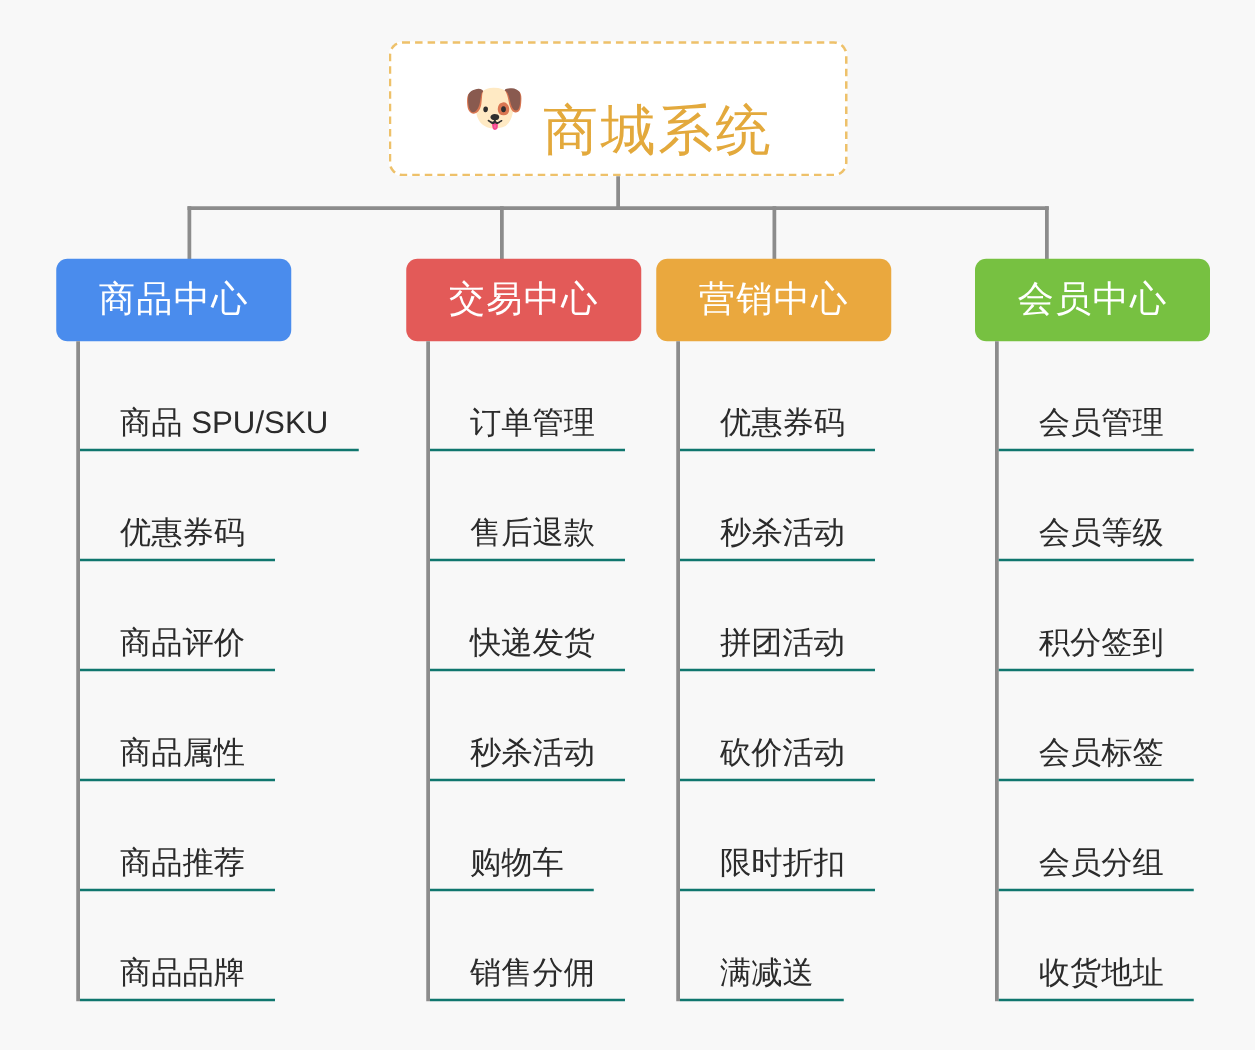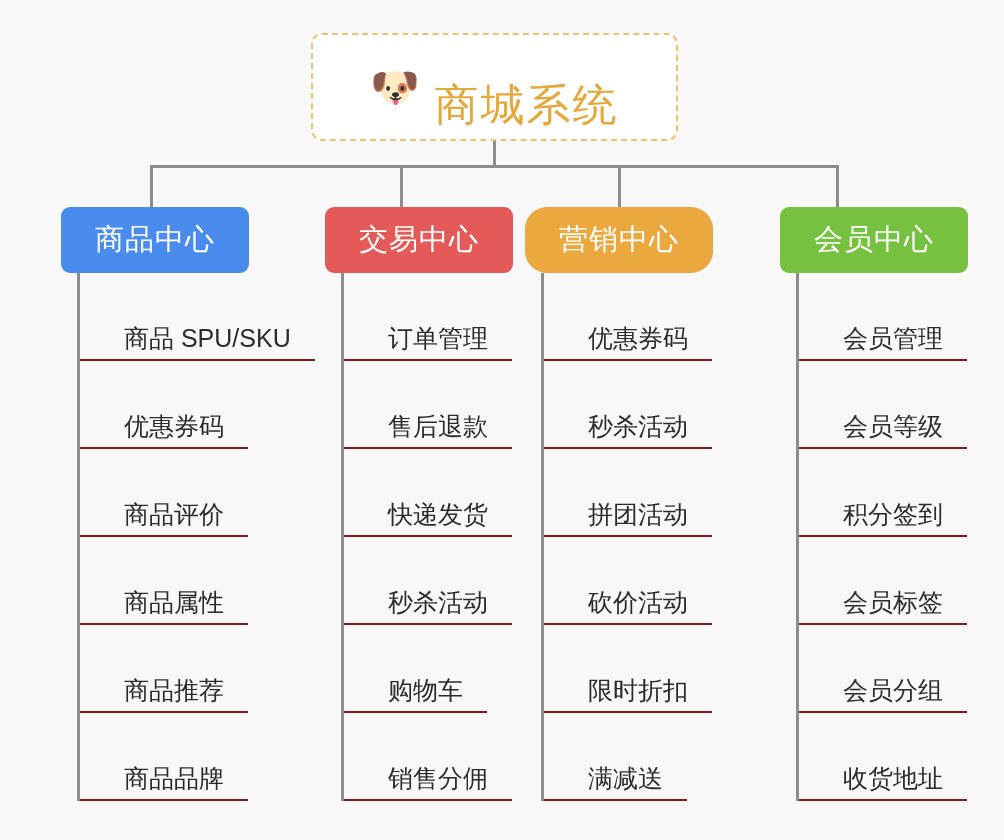--- a/index.html
+++ b/index.html
@@ -109,22 +109,22 @@
   .leaf {
     position: relative;
     height: 88px;
     box-sizing: border-box;
     display: flex;
     align-items: flex-end;
     padding-left: 3px;
   }
   .leaf-inner {
     display: inline-block;
-    border-bottom: 2px solid #7f1d1d;
-    padding: 0 24px 7px 44px;
+    border-bottom: 2px solid #0f766e;
+    padding: 0 24px 7px 32px;
     font-size: 25px;
     color: #2b2b2b;
     white-space: nowrap;
     line-height: 1.1;
   }
 </style>
 </head>
 <body style="background: rgb(248, 248, 248);">
 
 <div id="mindmap">
@@ -134,21 +134,21 @@
     <span class="root-title" style="color: rgb(227, 169, 60); margin-top: 36px;">商城系统</span>
   </div>
 
   <div class="conn conn-v-root" style="background: rgb(140, 140, 140);"></div>
   <div class="conn conn-h-bus" style="background: rgb(140, 140, 140);"></div>
   <div class="conn conn-v-drop" style="left: 150px; background: rgb(140, 140, 140);"></div>
   <div class="conn conn-v-drop" style="left: 400px; background: rgb(140, 140, 140);"></div>
   <div class="conn conn-v-drop" style="left: 618px; background: rgb(140, 140, 140);"></div>
   <div class="conn conn-v-drop" style="left: 836px; background: rgb(140, 140, 140);"></div>
 
-  <div class="category" style="left:61px;">
+  <div class="category" style="left:45px;">
     <div class="cat-header" style="background: rgb(74, 140, 237);">
       <span>商品中心</span>
     </div>
     <div class="leaves">
       <div class="trunk" style="background: rgb(140, 140, 140);"></div>
       <div class="leaf">
           <span class="leaf-inner">商品 SPU/SKU</span>
         </div>
       <div class="leaf">
           <span class="leaf-inner">优惠券码</span>
@@ -189,21 +189,21 @@
       <div class="leaf">
           <span class="leaf-inner">购物车</span>
         </div>
       <div class="leaf">
           <span class="leaf-inner">销售分佣</span>
         </div>
     </div>
   </div>
 
   <div class="category" style="left:525px;">
-    <div class="cat-header" style="background: rgb(234, 168, 62); border-radius: 22px;">
+    <div class="cat-header" style="background: rgb(234, 168, 62);">
       <span>营销中心</span>
     </div>
     <div class="leaves">
       <div class="trunk" style="background: rgb(140, 140, 140);"></div>
       <div class="leaf">
           <span class="leaf-inner">优惠券码</span>
         </div>
       <div class="leaf">
           <span class="leaf-inner">秒杀活动</span>
         </div>

